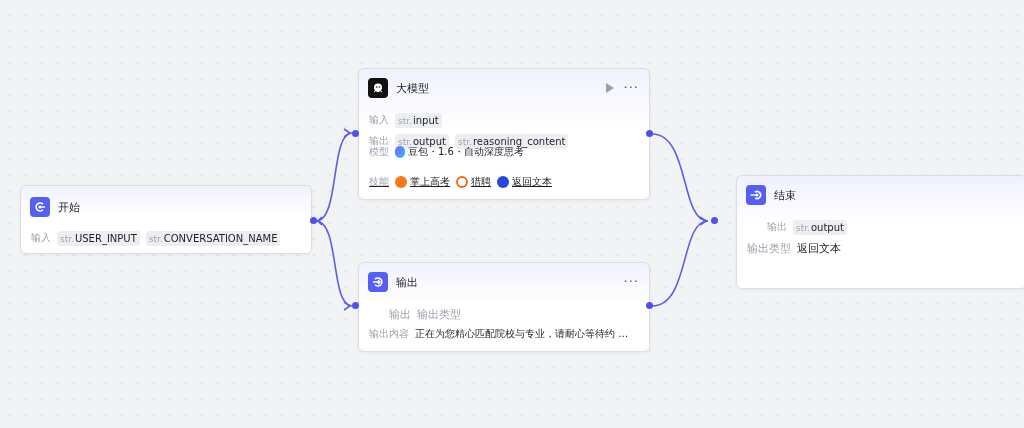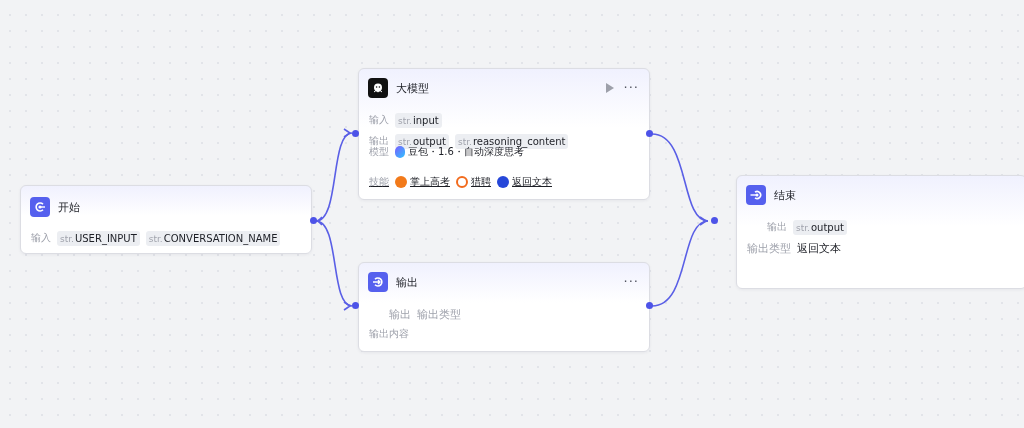--- a/index.html
+++ b/index.html
@@ -131,20 +131,21 @@
     <div class="acts">
         <span class="more">···</span>
       </div>
   </div>
   <div class="row" style="left:30px;top:43px;font-size:11px;">
     <span class="lbl">输出</span>
     <span class="muted">输出类型</span>
   </div>
   <div class="row" style="left:10px;top:63px;">
     <span class="lbl">输出内容</span>
+    <span class="val">正在为您精心匹配院校与专业，请耐心等待约 …</span>
   </div>
 </div>
 <div class="port" style="left:352px;top:302px;"></div>
 <div class="port" style="left:646px;top:302px;"></div>
 
 <div class="node" style="left:736px;top:175px;width:291px;height:114px;">
   <div class="hdr">
     <div class="ico">
       <svg width="12" height="12" viewBox="0 0 12 12">
           <path d="M5 3.2A3.5 3.5 0 1 1 5 8.8" stroke="#fff" stroke-width="1.6" fill="none"></path>

